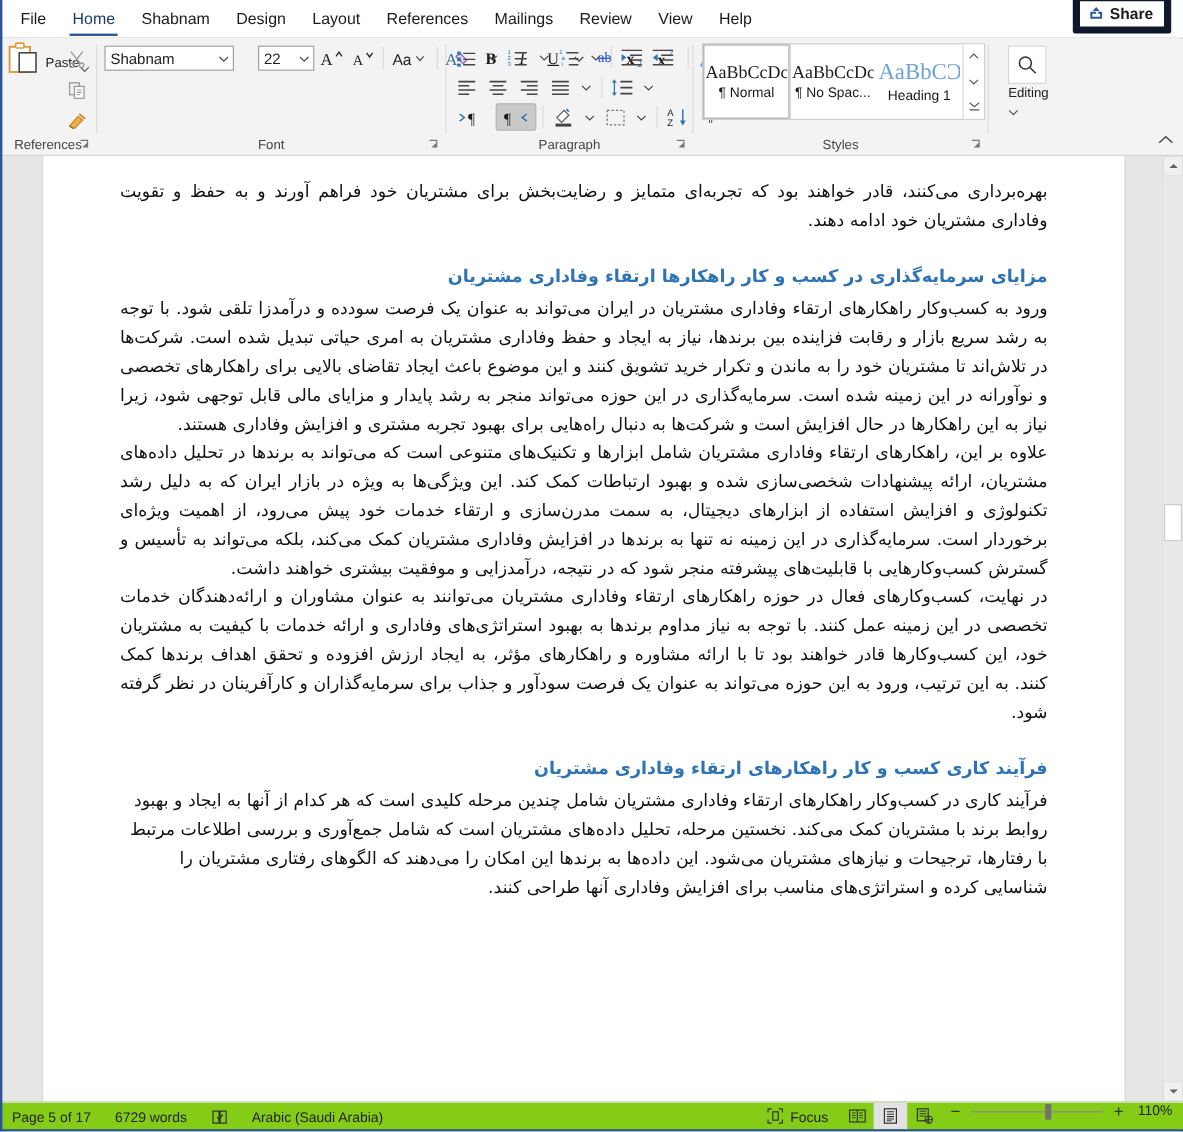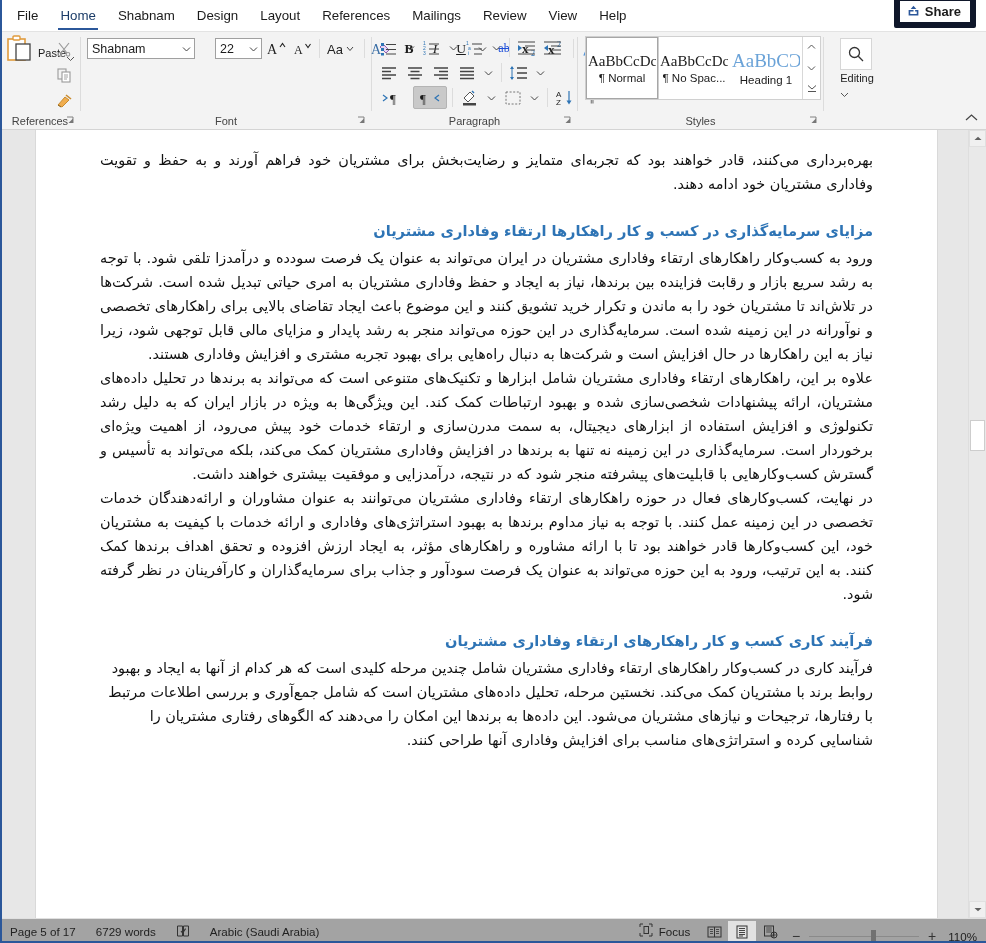--- a/index.html
+++ b/index.html
@@ -129,22 +129,22 @@
 
   
   .vscroll{position:absolute;right:0;top:0;width:17px;height:100%;background:#e9e9e9;border-left:1px solid #dedede;}
   .vs-btn{width:17px;height:17px;background:#f0f0f0;border:1px solid #e0e0e0;box-sizing:border-box;display:flex;align-items:center;justify-content:center;}
   .vs-btn.top{position:absolute;top:0;}
   .vs-btn.bot{position:absolute;bottom:0;}
   .vs-thumb{position:absolute;left:1px;width:15px;background:#ffffff;border:1px solid #cdcdcd;box-sizing:border-box;}
 
   
   .statusbar{
-    flex:0 0 24px;height:24px;background:#a3a3a3;border-top:1px solid #e0e0e0;
-    display:flex;align-items:flex-end;font-size:11.6px;color:#222;position:relative;
+    flex:0 0 24px;height:24px;background:#84cc16;border-top:1px solid #e0e0e0;
+    display:flex;align-items:flex-start;font-size:11.6px;color:#222;position:relative;
   }
   .sb-item{padding:0 10px;display:flex;align-items:center;gap:6px;height:24px;white-space:nowrap;}
   .sb-spacer{flex:1;}
   .view-btn{width:28px;height:22px;display:flex;align-items:center;justify-content:center;}
   .view-btn.active{background:#e2e2e2;}
   .zoom-slider{display:flex;align-items:center;gap:0;padding:0 6px;}
   .ztrack{width:110px;height:1px;background:#8a8a8a;position:relative;margin:0 7px;}
   .zthumb{position:absolute;left:62px;top:-6px;width:5px;height:13px;background:#717171;}
   .zsign{font-size:14px;color:#333;line-height:1;width:12px;text-align:center;}
   .zval{padding:0 9px 0 4px;font-size:11.6px;}

